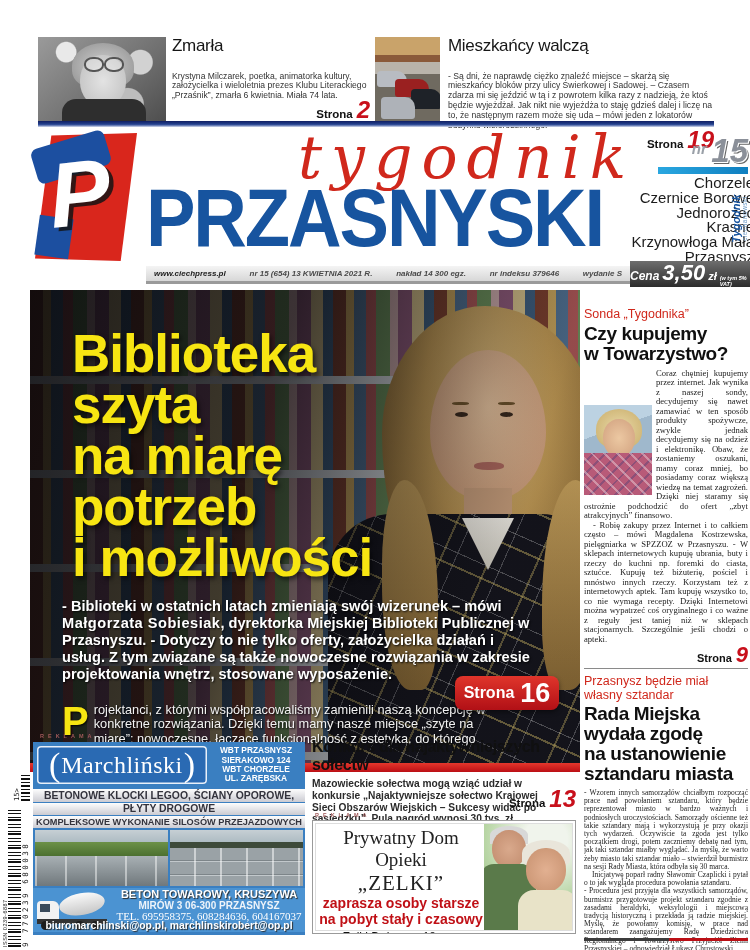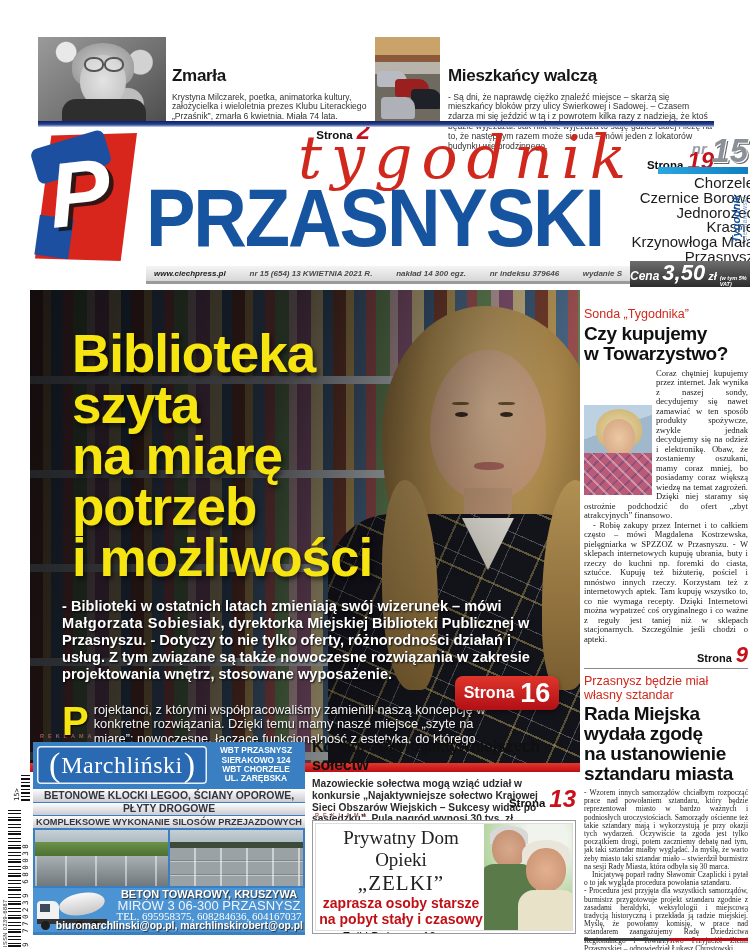--- a/index.html
+++ b/index.html
@@ -15,22 +15,22 @@
       radial-gradient(circle at 70% 80%,#bdbdbd 0 14%,transparent 15%),
       linear-gradient(140deg,#9a9a9a,#6f6f6f 60%,#4e4e4e);}
   #teaser-photo-left .t1-hair{position:absolute;left:34px;top:6px;width:62px;height:46px;background:radial-gradient(#cfcfcf,#8f8f8f);border-radius:50% 50% 40% 40%;}
   #teaser-photo-left .t1-face{position:absolute;left:42px;top:18px;width:46px;height:52px;background:radial-gradient(#e3e3e3,#bdbdbd);border-radius:48%;}
   #teaser-photo-left .t1-glass{position:absolute;top:20px;width:16px;height:11px;border:2px solid #555;border-radius:45%;background:rgba(255,255,255,.25);}
   #teaser-photo-left .t1-body{position:absolute;left:24px;top:62px;width:84px;height:24px;background:#2e2e2e;border-radius:14px 14px 0 0;}
   #teaser-photo-mid{left:375px;width:65px;
     background:linear-gradient(180deg,#c9a36a 0 22%,#8a5a3a 22% 30%,#b9b4ab 30% 44%,#6f6a60 44% 100%);}
   #teaser-photo-mid .car{position:absolute;border-radius:4px 10px 3px 3px;}
   
-  .teaser-head{font-weight:bold;font-size:17px;line-height:17.5px;letter-spacing:-.3px;color:#161616;margin-top:30px;}
-  .teaser-body{font-size:8.6px;line-height:9.9px;color:#333;margin-top:8px;}
+  .teaser-head{font-weight:normal;font-size:17px;line-height:17.5px;letter-spacing:-.3px;color:#161616;}
+  .teaser-body{font-size:8.6px;line-height:9.9px;color:#333;margin-top:17px;}
   .page-ref{display:flex;align-items:baseline;justify-content:flex-end;gap:4px;}
   .page-ref .lbl{font-weight:bold;font-size:11.5px;color:#111;}
   .page-ref .num{font-weight:bold;font-style:italic;font-size:24px;line-height:18px;color:#c8101b;}
   #teaser-text-left{position:absolute;left:172px;top:37px;width:198px;}
   #teaser-text-right{position:absolute;left:448px;top:37px;width:266px;}
   #teaser-bar{position:absolute;left:38px;top:121px;width:676px;height:6px;
     background:linear-gradient(180deg,#101f63 0%,#24418f 55%,#8b9cc9 85%,#dfe4f2 100%);}
 
   
   #logo{position:absolute;left:35px;top:133px;width:102px;height:128px;}
@@ -156,23 +156,23 @@
   #march .ph .sky{height:22%;background:linear-gradient(#c6cfd4,#aebcc3);}
   #march .ph1 .grass{height:24%;background:linear-gradient(#6c9148,#4c7030);}
   #march .ph1 .pit{height:54%;background:#8f979b;
     background-image:repeating-linear-gradient(90deg,rgba(255,255,255,.45) 0 2px,transparent 2px 30px),linear-gradient(180deg,#a8b0b4,#70787c);}
   #march .ph2 .trees{height:10%;background:#3d4a3a;}
   #march .ph2 .wall{height:68%;
     background-image:repeating-linear-gradient(90deg,transparent 0 24px,rgba(255,255,255,.5) 24px 26px),
                      repeating-linear-gradient(180deg,#9aa2a6 0 12px,#7d8589 12px 13px,#c2c8cb 13px 14px);}
   #march .foot{position:relative;height:44px;background:#4b93d2;text-align:center;padding-left:80px;box-sizing:border-box;}
   #march .foot .f1{font-weight:bold;font-size:11px;line-height:12.5px;color:#fff;text-shadow:1px 1px 1px #2a2a2a;}
-  #march .foot .f2{font-size:13px;line-height:10px;color:#eef4fa;font-weight:normal;}
+  #march .foot .f2{font-size:10px;line-height:10px;color:#eef4fa;font-weight:bold;}
   #march .foot .f3{font-size:11px;line-height:10px;color:#fff;font-family:Liberation Serif, serif;}
-  #march .foot .f4{position:absolute;left:2px;right:2px;bottom:1px;font-weight:bold;font-size:10.4px;color:#fff;text-shadow:1px 1px 1px #2a2a2a;padding-left:0;text-align:right;}
+  #march .foot .f4{position:absolute;left:2px;right:2px;bottom:1px;font-weight:bold;font-size:10.4px;color:#fff;text-shadow:1px 1px 1px #2a2a2a;padding-left:0;}
   #truck{position:absolute;left:2px;bottom:3px;width:78px;height:38px;}
   #truck .drum{position:absolute;left:24px;top:2px;width:46px;height:22px;background:linear-gradient(#fafafa,#c6c6c6);border-radius:50%;transform:rotate(-10deg);}
   #truck .cab{position:absolute;left:2px;top:10px;width:22px;height:20px;background:#f2f2f2;border-radius:4px 6px 0 0;}
   #truck .win{position:absolute;left:5px;top:13px;width:10px;height:8px;background:#3a4a5a;}
   #truck .chassis{position:absolute;left:2px;top:28px;width:70px;height:5px;background:#333;}
   #truck .w{position:absolute;top:30px;width:9px;height:9px;background:#1d1d1d;border-radius:50%;}
 
   
   #zelki{position:absolute;left:312px;top:820px;width:264px;height:114px;background:#fff;border:1px solid #9a9a9a;
     box-shadow:inset 0 0 0 2px #fff,inset 0 0 0 3px #ddd;box-sizing:border-box;overflow:hidden;}
@@ -315,21 +315,21 @@
 
   <div id="main-headline">
     <div>Biblioteka</div>
     <div>szyta</div>
     <div>na miarę</div>
     <div>potrzeb</div>
     <div>i możliwości</div>
   </div>
 
   <div id="main-lead">
-    <span>- Biblioteki w ostatnich latach zmieniają swój wizerunek – mówi </span><span style="font-weight:bold;letter-spacing:.5px;">Małgorzata Sobiesiak</span><span>, dyrektorka Miejskiej Biblioteki Publicznej w Przasnyszu. - Dotyczy to nie tylko oferty, różnorodności działań i usług. Z tym związane są także nowoczesne rozwiązania w zakresie projektowania wnętrz, stosowane wyposażenie.</span>
+    <span>- Biblioteki w ostatnich latach zmieniają swój wizerunek – mówi </span><span style="font-weight:bold;letter-spacing:.5px;">Małgorzata Sobiesiak</span><span>, dyrektorka Miejskiej Biblioteki Publicznej w Przasnyszu. - Dotyczy to nie tylko oferty, założycielka działań i usług. Z tym związane są także nowoczesne rozwiązania w zakresie projektowania wnętrz, stosowane wyposażenie.</span>
   </div>
 
   <div id="main-para2">
     <span class="dropcap">P</span><span>rojektanci, z którymi współpracowaliśmy zamienili naszą koncepcję w konkretne rozwiązania. Dzięki temu mamy nasze miejsce „szyte na miarę”: nowoczesne, łączące funkcjonalność z estetyką, do którego chętnie przychodzą czytelnicy.</span>
   </div>
 
   <div id="main-page-box">
     <span class="lbl">Strona</span>
     <span class="num">16</span>
   </div>

